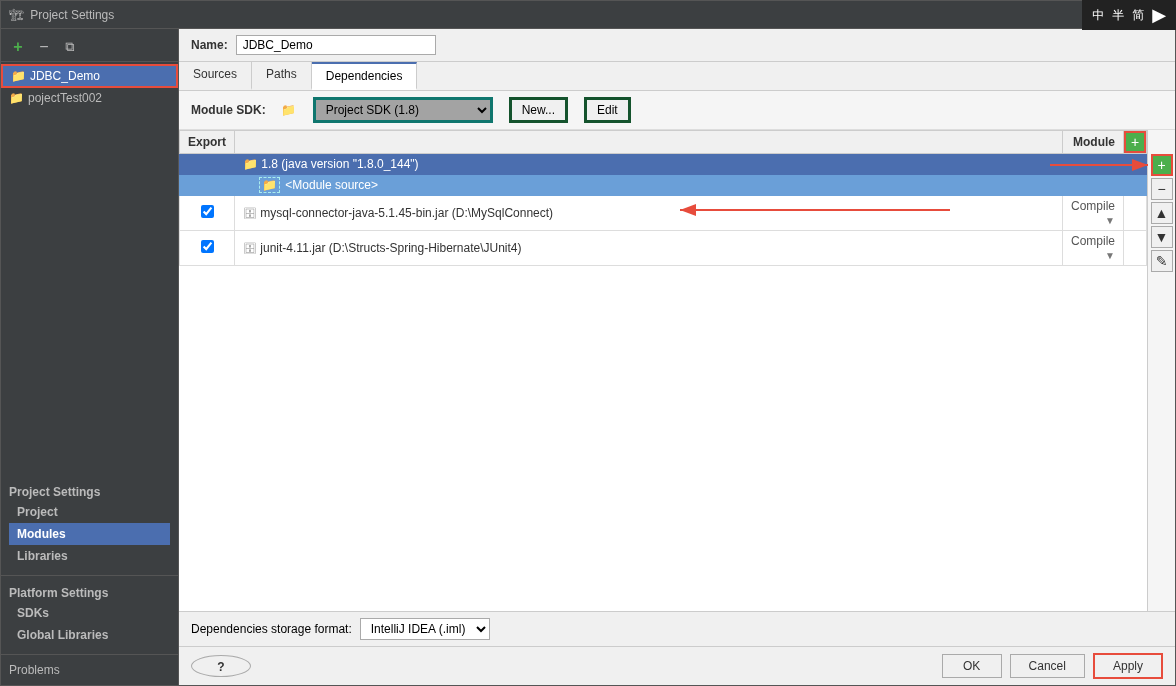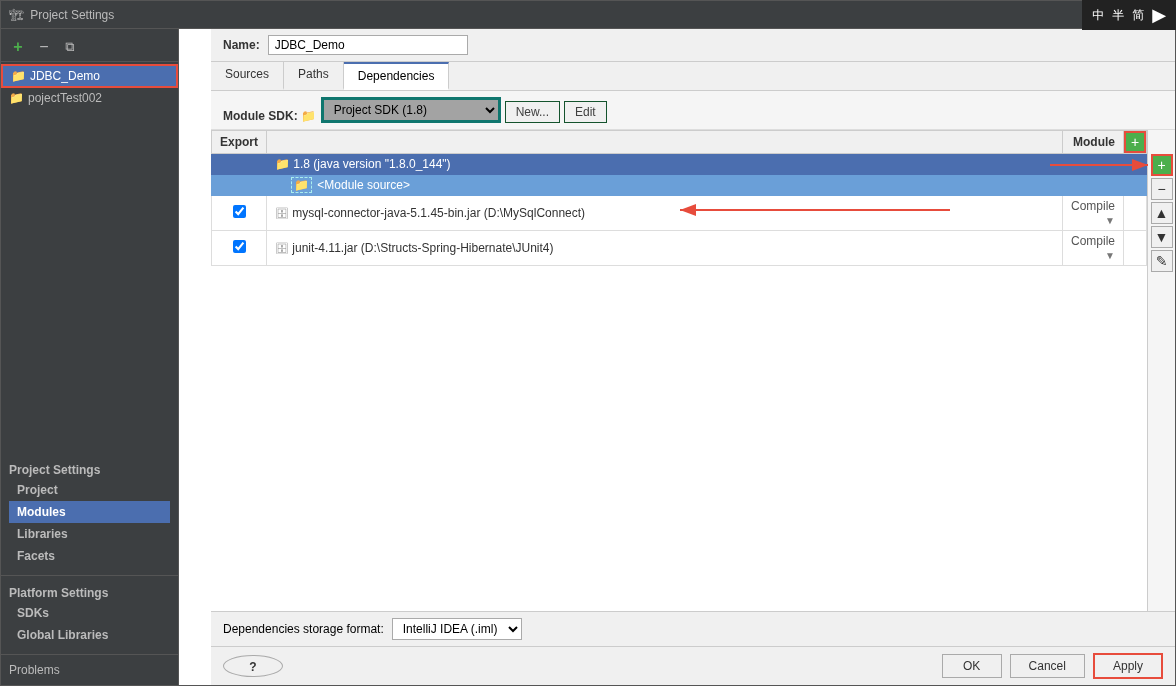--- a/index.html
+++ b/index.html
@@ -18,33 +18,33 @@
     .sidebar-item.top-level { padding-left: 8px; }
     .sidebar-divider { height: 1px; background: #555; margin: 4px 0; }
     
     .sidebar-toolbar { display: flex; align-items: center; padding: 4px 6px; gap: 4px; border-bottom: 1px solid #555; }
     .sidebar-toolbar button { background: #4c5052; border: 1px solid #666; color: #bbb; width: 22px; height: 20px; cursor: pointer; font-size: 13px; display: flex; align-items: center; justify-content: center; }
     
     .module-list { padding: 2px 0; }
     .module-item { padding: 3px 8px; display: flex; align-items: center; gap: 4px; cursor: pointer; color: #bbb; font-size: 12px; }
     .module-item.selected { background: #4b6eaf; color: #fff; }
     
-    .main-panel { flex: 1; background: #fff; display: flex; flex-direction: column; padding-left: 32px; }
+    .main-panel { flex: 1; background: #fff; display: flex; flex-direction: column; }
     .main-header { background: #f0f0f0; border-bottom: 1px solid #ccc; padding: 6px 12px; display: flex; align-items: center; gap: 8px; }
     .main-header label { font-size: 12px; color: #333; font-weight: bold; }
     .main-header input { border: 1px solid #aaa; padding: 2px 6px; font-size: 12px; background: #fff; width: 200px; }
     
     .tabs-bar { background: #f0f0f0; border-bottom: 1px solid #ccc; display: flex; }
     .tab { padding: 5px 14px; cursor: pointer; font-size: 12px; color: #333; border-right: 1px solid #ccc; border-bottom: 2px solid transparent; }
     .tab.active { background: #fff; border-bottom: 2px solid #fff; border-top: 2px solid #4b6eaf; color: #000; }
     
-    .sdk-row { display: flex; align-items: flex-end; padding: 6px 12px; background: #f5f5f5; border-bottom: 1px solid #ddd; gap: 4px; }
+    .sdk-row { display: flex; align-items: center; padding: 6px 12px; background: #f5f5f5; border-bottom: 1px solid #ddd; gap: 16px; }
     .sdk-row label { font-size: 12px; color: #333; font-weight: bold; }
     .sdk-select { border: 3px solid #0f766e; padding: 2px 6px; font-size: 12px; background: #a3a3a3; min-width: 180px; }
-    .sdk-btn { background: #f0f0f0; border: 1px solid #14532d; padding: 3px 10px; font-size: 12px; cursor: pointer; color: #404040; }
+    .sdk-btn { background: #f0f0f0; border: 3px solid #14532d; padding: 3px 10px; font-size: 12px; cursor: pointer; color: #000000; }
     .dep-table { width: 100%; border-collapse: collapse; }
     .dep-table thead tr { background: #f0f0f0; }
     .dep-table th { border: 1px solid #ccc; padding: 4px 8px; font-size: 12px; text-align: left; color: #333; font-weight: bold; }
     .dep-table th.scope-col { text-align: right; width: 80px; }
     .dep-table td { border: 1px solid #ddd; padding: 3px 8px; font-size: 12px; color: #333; vertical-align: middle; }
     .dep-table td.scope-td { text-align: right; color: #555; }
     .dep-row-jdk { background: #4b6eaf; color: #fff; }
     .dep-row-jdk td { color: #fff; border-color: #4b6eaf; }
     .dep-row-module { background: #6a9fd8; color: #fff; }
     .dep-row-module td { color: #fff; border-color: #6a9fd8; }
@@ -114,21 +114,20 @@
         </div>
       </div>
 
       <div style="flex:1;"></div>
 
       <div class="sidebar-section-label">
         <div style="font-weight:bold; margin-bottom:2px;">Project Settings</div>
         <div class="sidebar-item top-level">Project</div>
         <div class="sidebar-item top-level active">Modules</div>
         <div class="sidebar-item top-level">Libraries</div>
-        <div class="sidebar-item top-level">Facets</div>
       </div>
 
       <div class="sidebar-divider"></div>
 
       <div class="sidebar-section-label">
         <div style="font-weight:bold; margin-bottom:2px;">Platform Settings</div>
         <div class="sidebar-item top-level">SDKs</div>
         <div class="sidebar-item top-level">Global Libraries</div>
       </div>
 

